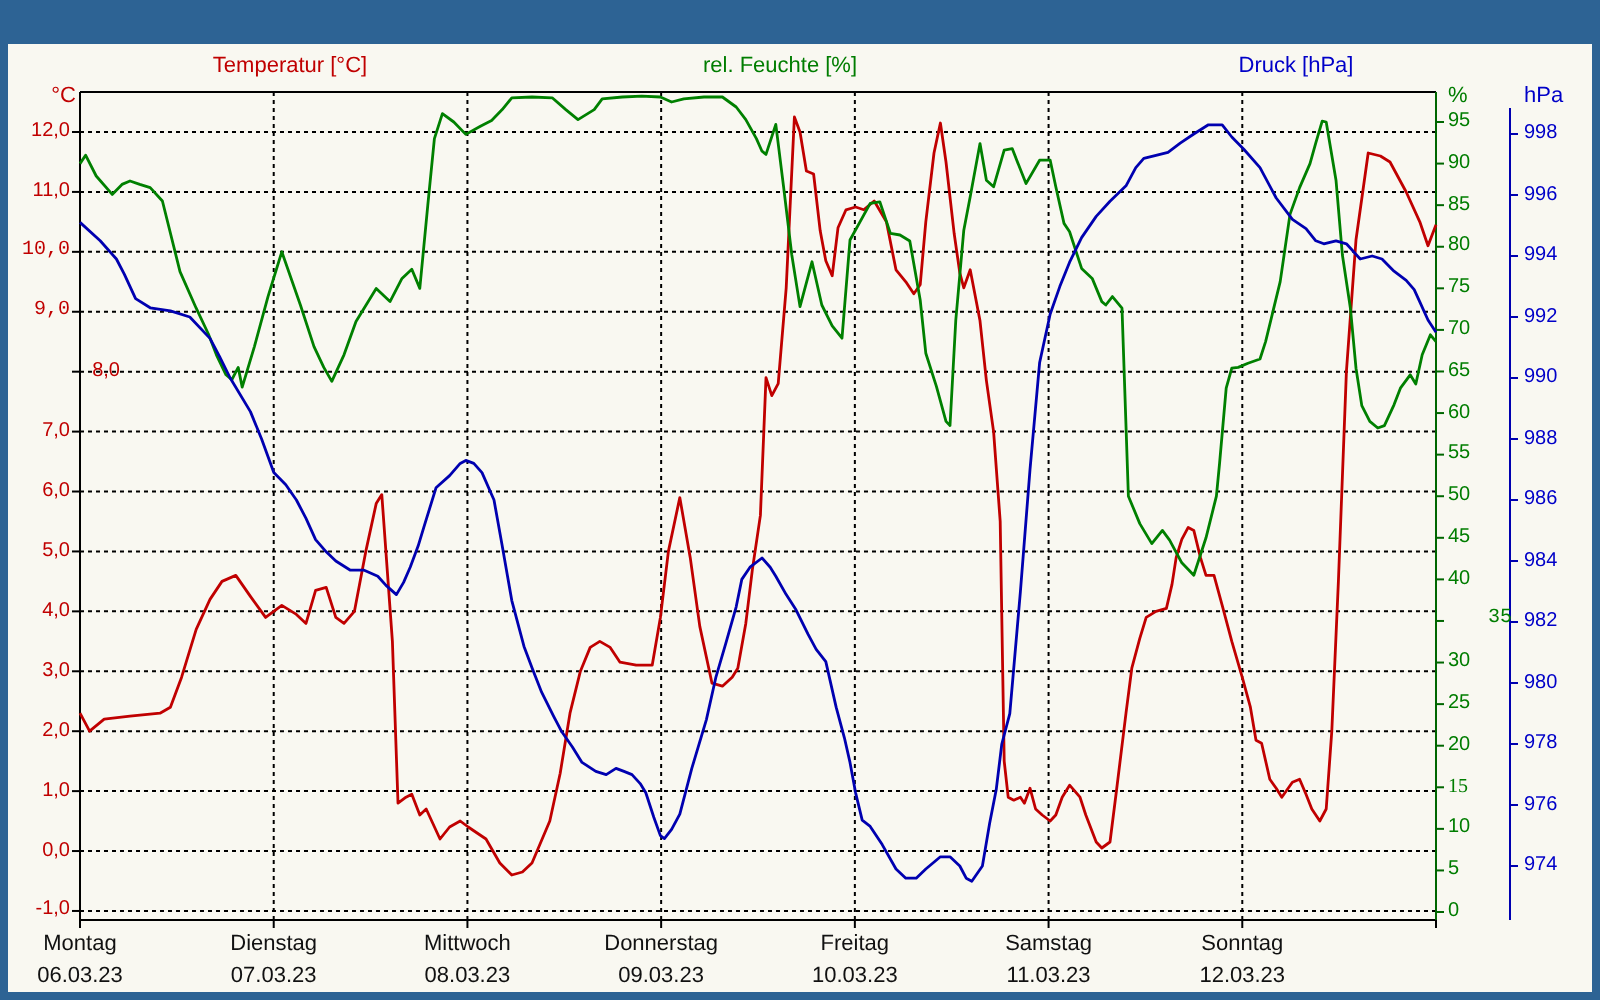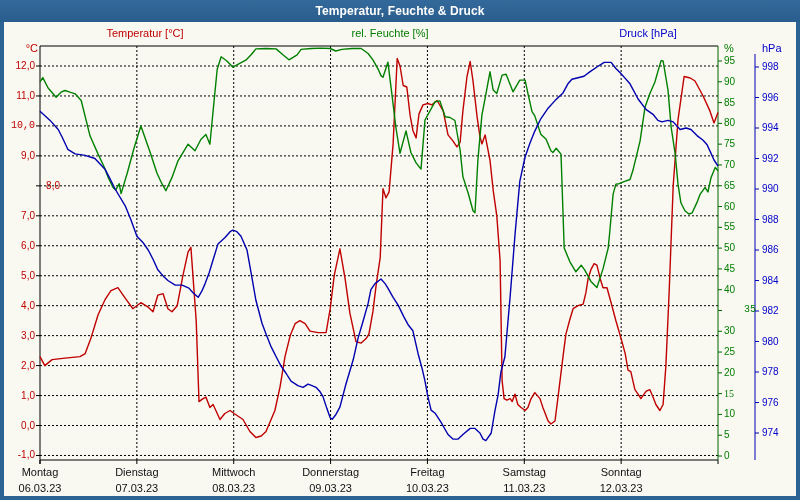--- a/index.html
+++ b/index.html
@@ -25,23 +25,20 @@
   .ticklabel{position:absolute;font-size:10px;line-height:12px;white-space:nowrap;}
   .t-temp{color:#c00000;text-align:right;width:30px;}
   .t-hum{color:#007d00;}
   .t-pres{color:#0000c8;}
   .daylabel{position:absolute;width:96px;text-align:center;font-size:11px;color:#111;transform:translateX(-48px);white-space:nowrap;}
 </style>
 </head>
 <body>
 
 <div class="screen">
-  <div class="titlebar">
-    <span>Temperatur, Feuchte &amp; Druck</span>
-  </div>
   <div class="panel"></div>
 
   <div class="legend-label" style="left:145px;color:#c00000;">Temperatur [°C]</div>
   <div class="legend-label" style="left:390px;color:#007d00;">rel. Feuchte [%]</div>
   <div class="legend-label" style="left:648px;color:#0000c8;">Druck [hPa]</div>
 
   <div class="unit-label" style="left:8px;top:42px;width:30px;text-align:right;color:#c00000;">°C</div>
   <div class="unit-label" style="left:724px;top:42px;color:#007d00;">%</div>
   <div class="unit-label" style="left:762px;top:42px;color:#0000c8;">hPa</div>
 
@@ -134,21 +131,21 @@
         <polyline points="40.0,356.6 44.8,365.6 52.1,359.6 65.0,358.1 80.0,356.6 85.2,353.6 90.8,338.6 98.1,314.7 105.0,299.7 111.0,290.7 117.9,287.7 125.2,298.2 132.8,308.7 140.9,302.7 148.2,307.2 153.0,311.7 157.8,295.2 163.1,293.7 167.9,308.7 172.0,311.7 177.2,305.7 182.9,275.7 188.1,251.8 190.9,247.3 196.2,320.7 199.0,401.6 203.0,398.6 205.9,397.1 209.9,407.5 213.1,404.5 220.0,419.5 224.8,413.5 230.1,410.5 234.1,413.5 243.0,419.5 249.9,431.5 255.9,437.5 261.2,436.0 266.0,431.5 274.9,410.5 280.1,386.6 285.0,356.6 290.2,335.6 295.1,323.7 299.9,320.7 305.1,323.7 310.0,331.1 318.1,332.6 326.1,332.6 330.2,308.7 334.2,275.7 339.9,248.8 345.1,278.7 349.9,313.2 356.0,341.6 361.2,343.1 366.1,338.6 368.9,334.1 372.9,311.7 376.2,284.7 380.2,257.7 383.0,188.8 385.9,197.8 389.1,191.8 393.1,143.9 397.2,58.5 400.0,66.0 403.2,85.5 406.8,87.0 410.1,115.4 412.9,130.4 416.1,137.9 419.0,113.9 423.0,104.9 427.8,103.5 431.9,104.9 437.1,100.5 443.2,110.9 448.0,134.9 452.9,140.9 456.9,146.9 460.1,142.4 462.9,110.9 467.0,76.5 470.2,61.5 473.0,81.0 477.1,116.9 479.9,136.4 481.9,143.9 485.1,134.9 490.0,160.4 493.2,190.3 496.8,215.8 500.1,260.7 502.1,380.6 504.1,398.6 506.9,400.1 510.2,398.6 512.2,401.6 515.0,394.1 517.8,404.5 521.1,407.5 525.1,410.5 527.9,407.5 531.1,398.6 534.8,392.6 540.0,398.6 542.9,407.5 548.1,421.0 550.9,424.0 555.0,421.0 558.2,395.6 563.0,356.6 565.9,334.1 569.9,319.2 573.1,308.7 578.0,305.7 583.2,304.2 586.0,292.2 588.1,278.7 590.9,269.7 594.1,263.7 596.9,265.2 600.2,278.7 603.0,287.7 607.0,287.7 611.1,302.7 615.9,320.7 621.1,338.6 625.2,353.6 628.0,370.1 630.8,371.6 634.9,389.6 638.1,394.1 640.9,398.6 646.2,391.1 649.8,389.6 653.0,397.1 655.9,404.5 659.9,410.5 663.1,404.5 665.9,365.6 669.2,290.7 673.2,185.8 678.0,119.9 684.1,76.5 690.2,78.0 695.0,81.0 703.1,96.0 709.9,110.9 714.0,122.9 718.0,112.4" fill="none" stroke="#c00000" stroke-width="1.4" stroke-linejoin="round"></polyline>
         <polyline points="40.0,81.8 42.8,77.6 48.1,88.0 56.1,97.2 61.0,92.2 65.0,90.5 69.9,92.2 75.1,93.8 81.2,100.5 90.0,135.8 98.1,154.1 104.2,167.0 108.2,177.4 113.0,187.4 115.9,189.9 119.1,183.7 121.1,193.6 127.2,173.3 134.0,148.3 140.9,125.9 150.2,152.5 157.0,173.3 161.9,183.7 165.9,190.7 172.0,177.4 178.0,160.8 188.1,144.2 195.0,150.8 201.0,139.2 205.9,134.6 209.9,144.2 213.9,102.6 217.2,69.3 221.2,56.8 226.9,61.0 232.9,67.2 240.2,63.1 245.8,60.2 251.1,54.8 255.9,48.9 266.0,48.5 276.1,48.9 282.9,54.8 289.0,59.8 297.1,54.8 301.1,49.4 311.2,48.5 320.9,48.1 330.2,48.5 335.8,51.0 341.9,49.4 352.0,48.5 361.2,48.5 368.1,53.5 372.9,59.8 378.2,69.3 381.0,75.6 383.0,77.2 387.9,62.2 391.9,94.3 395.9,127.5 400.0,153.3 406.0,130.9 410.9,152.5 416.1,162.9 421.0,169.1 425.0,120.0 435.1,101.7 439.9,100.9 445.2,116.7 450.0,117.5 454.9,120.5 460.1,150.0 462.9,176.6 468.2,193.2 473.0,210.7 475.0,212.8 477.9,160.0 481.9,115.1 485.1,98.4 490.0,71.8 493.2,90.1 496.8,93.4 502.1,75.1 506.1,74.3 513.0,91.8 519.8,80.1 525.1,80.1 527.9,93.4 532.0,111.7 534.8,115.9 540.8,134.2 546.1,139.2 550.9,150.8 552.9,152.5 556.2,148.3 561.0,154.1 564.2,248.1 569.9,261.8 575.9,271.8 581.2,265.2 584.8,270.1 590.9,281.4 596.9,287.6 603.0,268.9 608.2,248.1 609.8,231.5 613.1,194.1 615.9,184.1 619.1,183.7 624.0,181.6 630.0,179.5 632.8,170.8 640.1,140.8 645.0,107.2 649.8,93.8 655.0,81.8 657.9,71.4 661.1,60.6 663.1,61.0 668.0,90.1 671.2,127.5 675.2,154.1 678.0,184.1 680.9,202.8 684.9,210.7 688.9,214.0 692.2,212.8 697.0,202.4 700.2,194.1 705.1,187.4 707.9,192.0 711.1,177.4 715.2,167.4 718.0,170.8" fill="none" stroke="#008000" stroke-width="1.4" stroke-linejoin="round"></polyline>
         <polyline points="40.0,111.2 50.1,120.4 58.2,129.5 62.2,137.2 67.8,149.3 75.1,153.9 85.2,155.4 94.9,158.5 105.0,169.2 109.8,178.3 115.1,189.0 125.2,205.8 130.8,219.5 136.9,236.3 142.9,242.4 148.2,250.0 153.0,259.2 157.8,269.8 163.1,275.9 167.9,280.5 175.2,285.1 182.1,285.1 188.9,288.1 193.0,292.7 198.2,297.3 201.8,291.2 205.1,283.6 209.1,272.9 211.9,263.7 218.0,243.9 224.8,237.8 230.1,231.7 232.9,230.2 236.9,231.7 241.0,236.3 247.0,250.0 251.1,272.9 255.9,300.3 262.0,323.2 266.0,333.9 270.8,346.1 276.9,358.3 280.9,365.9 286.2,373.5 291.0,381.2 297.9,385.7 303.1,387.3 308.0,384.2 312.0,385.7 316.0,387.3 320.1,391.8 322.9,396.4 326.9,408.6 330.2,417.8 332.2,419.3 335.8,414.7 339.9,407.1 345.9,384.2 353.2,359.8 358.0,338.4 362.9,321.7 368.1,303.4 370.9,289.7 375.0,283.6 381.0,279.0 385.1,283.6 387.9,288.1 393.1,297.3 398.0,304.9 404.0,317.1 408.1,324.7 412.9,330.8 418.1,353.7 422.2,368.9 425.0,381.2 427.8,396.4 431.1,410.1 435.1,413.2 441.1,422.3 448.0,434.5 452.9,439.1 458.1,439.1 462.9,434.5 470.2,428.4 475.0,428.4 479.9,433.0 483.1,439.1 485.9,440.6 491.2,433.0 494.8,411.7 498.1,394.9 500.9,372.0 504.9,356.8 510.2,295.8 515.0,234.8 519.8,181.4 525.1,157.0 529.9,143.3 534.8,131.1 540.8,118.8 548.1,108.2 555.0,100.6 563.0,92.9 567.9,83.8 571.9,79.2 578.0,77.7 584.0,76.2 590.1,71.6 596.9,67.0 604.2,62.4 611.1,62.4 615.9,68.5 621.9,74.6 630.0,83.8 638.1,99.0 646.2,109.7 653.0,114.3 657.9,120.4 661.9,121.9 668.0,120.4 673.2,121.9 680.1,129.5 686.1,128.0 691.0,129.5 697.0,135.6 703.1,140.2 707.1,144.8 709.9,150.9 714.0,160.0 718.0,166.1" fill="none" stroke="#0000b0" stroke-width="1.4" stroke-linejoin="round"></polyline>
       </g>
   </svg>
 
   <div id="temp-ticks">
       <div class="ticklabel t-temp" style="left: 5px; top: 60px;">12,0</div>
       <div class="ticklabel t-temp" style="left: 5px; top: 89.96px;">11,0</div>
       <div class="ticklabel t-temp" style="left: 5px; top: 119.92px; font-family: Liberation Mono, monospace;">10,0</div>
-      <div class="ticklabel t-temp" style="left: 5px; top: 149.88px;">9,0</div>
+      <div class="ticklabel t-temp" style="left: 5px; top: 149.88px; font-family: Liberation Mono, monospace;">9,0</div>
       <div class="ticklabel t-temp" style="left: 5px; top: 179.84px; margin-left: 25px;">8,0</div>
       <div class="ticklabel t-temp" style="left: 5px; top: 209.8px;">7,0</div>
       <div class="ticklabel t-temp" style="left: 5px; top: 239.76px;">6,0</div>
       <div class="ticklabel t-temp" style="left: 5px; top: 269.72px;">5,0</div>
       <div class="ticklabel t-temp" style="left: 5px; top: 299.68px;">4,0</div>
       <div class="ticklabel t-temp" style="left: 5px; top: 329.64px;">3,0</div>
       <div class="ticklabel t-temp" style="left: 5px; top: 359.6px;">2,0</div>
       <div class="ticklabel t-temp" style="left: 5px; top: 389.56px;">1,0</div>
       <div class="ticklabel t-temp" style="left: 5px; top: 419.52px;">0,0</div>
       <div class="ticklabel t-temp" style="left: 5px; top: 449.48px;">-1,0</div>

